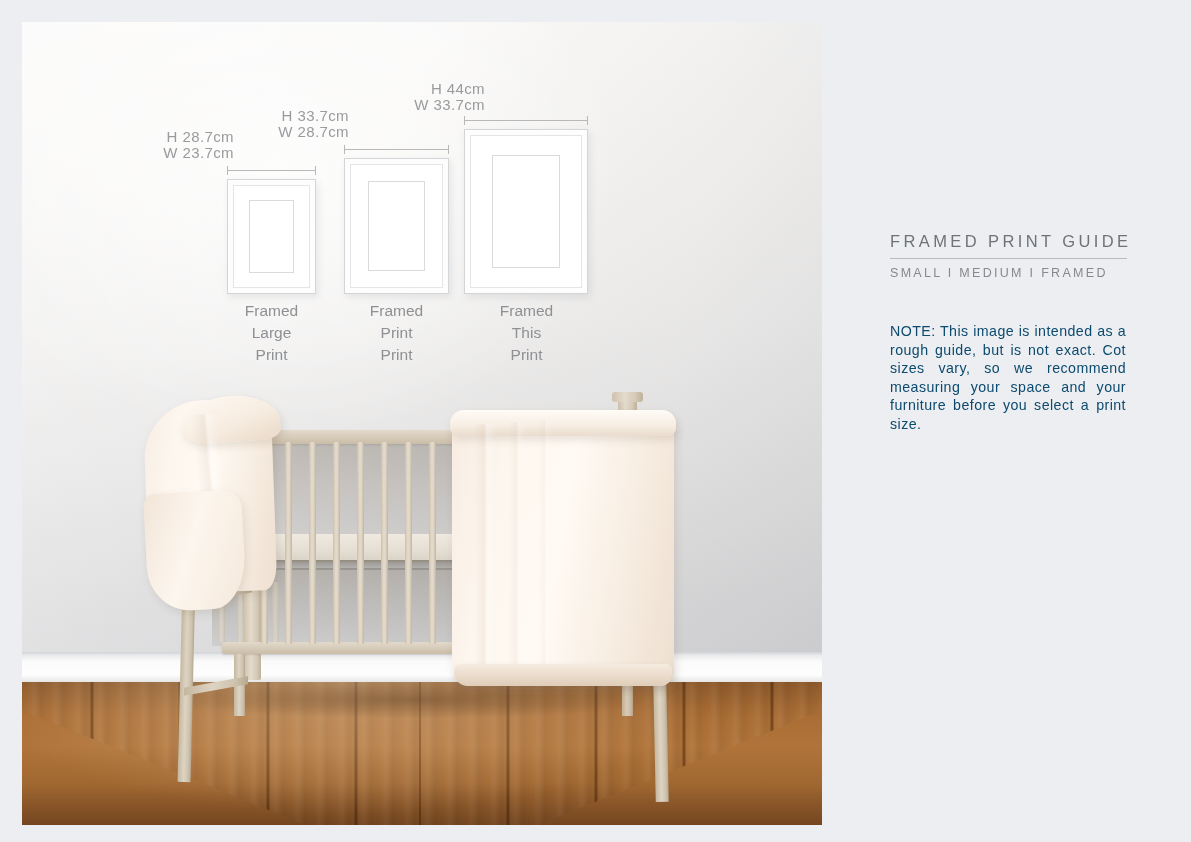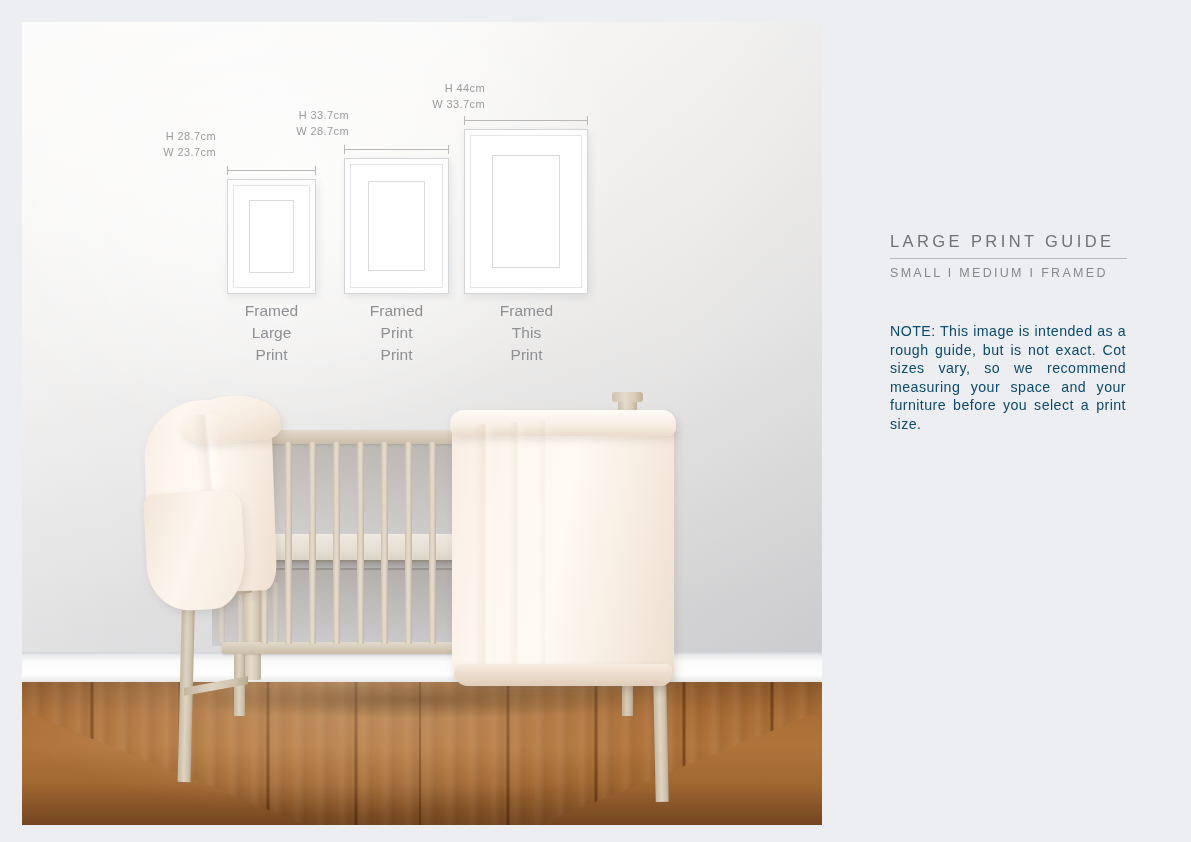--- a/index.html
+++ b/index.html
@@ -128,21 +128,21 @@
     background: rgba(58,27,8,0.40);
   }
 
   
   .frame-group { position: absolute; }
 
   .dimlabel {
     position: absolute;
     text-align: right;
     color: #9a9b9e;
-    font-size: 11px;
+    font-size: 15px;
     line-height: 15.5px;
     letter-spacing: 0.4px;
     white-space: nowrap;
   }
   .dimline {
     position: absolute;
     height: 9px;
   }
   .dimline .bar {
     position:absolute;
@@ -300,21 +300,21 @@
 
     <div class="floor">
       <div class="floor-base"></div>
       <div class="chev left"></div>
       <div class="chev right"></div>
       <div class="floor-seam"></div>
       <div class="floor-sheen"></div>
     </div>
 
     <div class="frame-group" style="left:0;top:0;">
-      <div class="dimlabel" style="left:99px; top:107px; width:95px;">
+      <div class="dimlabel" style="left:117px; top:107px; width:95px;">
         <div>H  28.7cm</div>
         <div>W  23.7cm</div>
       </div>
       <div class="dimline" style="left:205px; top:144px; width:89px;">
         <div class="bar"></div>
         <div class="tick l"></div>
         <div class="tick r"></div>
       </div>
 
       <div class="frame" style="left:205px; top:157px; width:89px; height:115px;">
@@ -448,19 +448,19 @@
       <div class="fold" style="left:486px; top:400px; width:18px; height:252px; opacity:.38;"></div>
       <div class="fold" style="left:516px; top:398px; width:14px; height:254px; opacity:.28;"></div>
       <div class="blanket" style="left:432px; top:642px; width:218px; height:22px;
                   border-radius: 6px 6px 14px 14px;
                   background: linear-gradient(180deg,#f6ece1 0%, #e9d9c8 60%, #dfcdb9 100%);"></div>
 
     </div>
   </div>
 
   <div id="info">
-    <div class="info-title">LARGE PRINT GUIDE</div>
+    <div class="info-title">FRAMED PRINT GUIDE</div>
     <div class="info-rule"></div>
     <div class="info-sub">SMALL  I  MEDIUM  I  FRAMED</div>
     <div class="info-body p1">NOTE: This image is intended as a rough guide, but is not exact. Cot sizes vary, so we recommend measuring your space and your furniture before you select a print size.</div>
   </div>
 
 </div>
 
 </body></html>

